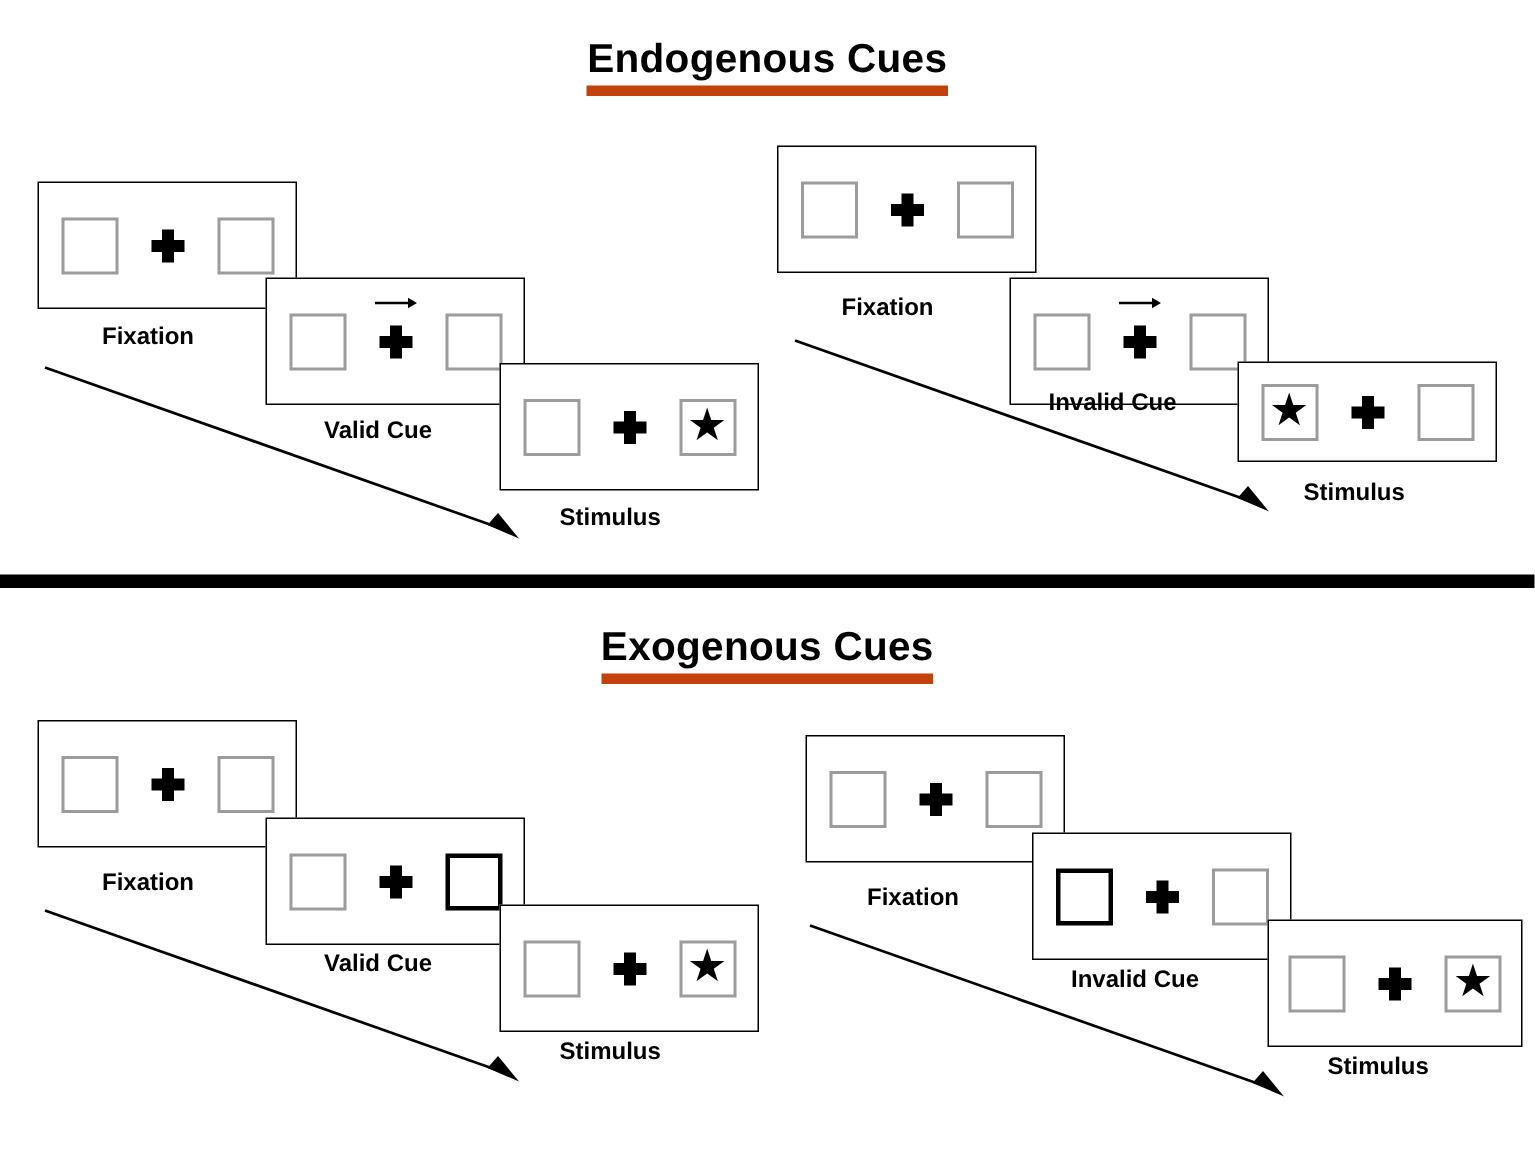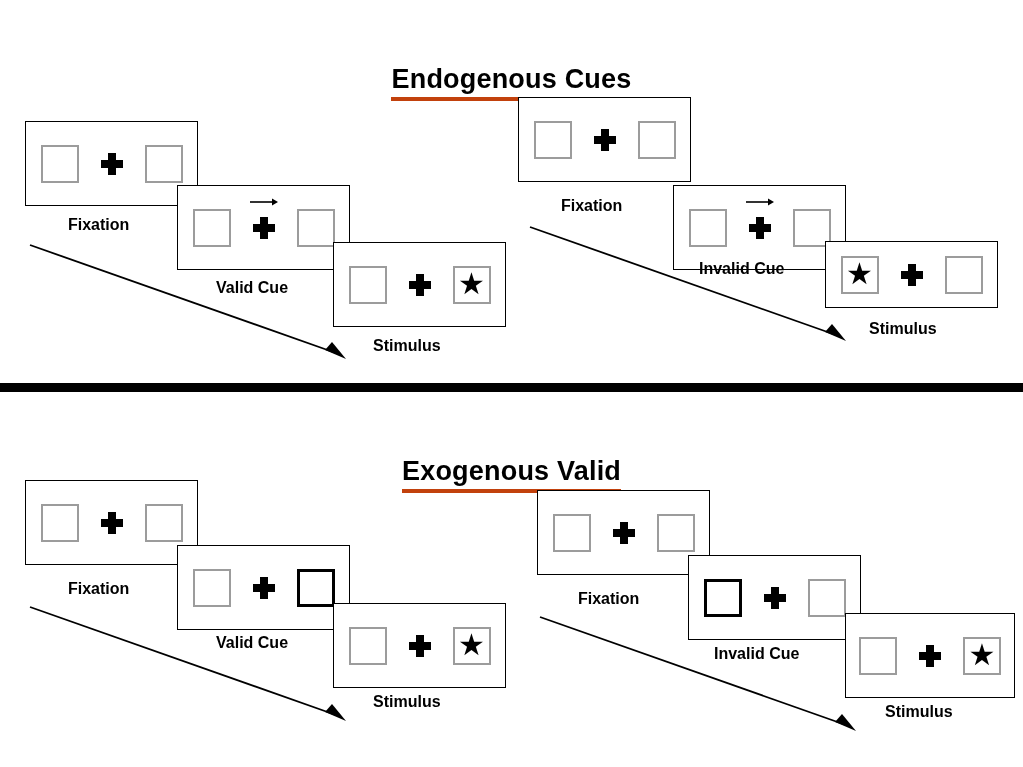--- a/index.html
+++ b/index.html
@@ -10,21 +10,21 @@
   }
   .section{position:absolute;left:0;width:1023px;}
   #section-endogenous{top:0;height:388px;}
   #section-exogenous{top:392px;height:375px;}
 
   .section-title{
     position:absolute;left:0;width:1023px;text-align:center;
     font-size:27px;font-weight:bold;letter-spacing:.2px;
   }
   .section-title span{
-    border-bottom:4px solid #c2410c;padding-bottom:2px;display:inline-block;margin-top:40px;
+    border-bottom:7px solid #c2410c;padding-bottom:2px;display:inline-block;
   }
 
   .divider{
     position:absolute;left:0;top:383px;width:1023px;height:9px;background:#000;
   }
 
   
   .panel{
     position:absolute;border:1.4px solid #000;background:#fff;
     box-sizing:border-box;
@@ -171,21 +171,21 @@
     <line x1="2" y1="2" x2="308" y2="110" stroke="#000" stroke-width="1.8"></line>
     <polygon points="318,116 297,107 304,99" fill="#000"></polygon>
   </svg>
 </div>
 
 <div class="divider"></div>
 
 <div class="section" id="section-exogenous">
 
   <div class="section-title" style="top:24px;">
-    <span>Exogenous Valid</span>
+    <span>Exogenous Cues</span>
   </div>
 
   <div class="panel" style="left:25px;top:88px;width:173px;height:85px;">
     <div class="panel-inner">
       <div class="box"></div>
       <div class="gap"></div>
       <div class="cross"></div>
       <div class="gap"></div>
       <div class="box"></div>
     </div>

